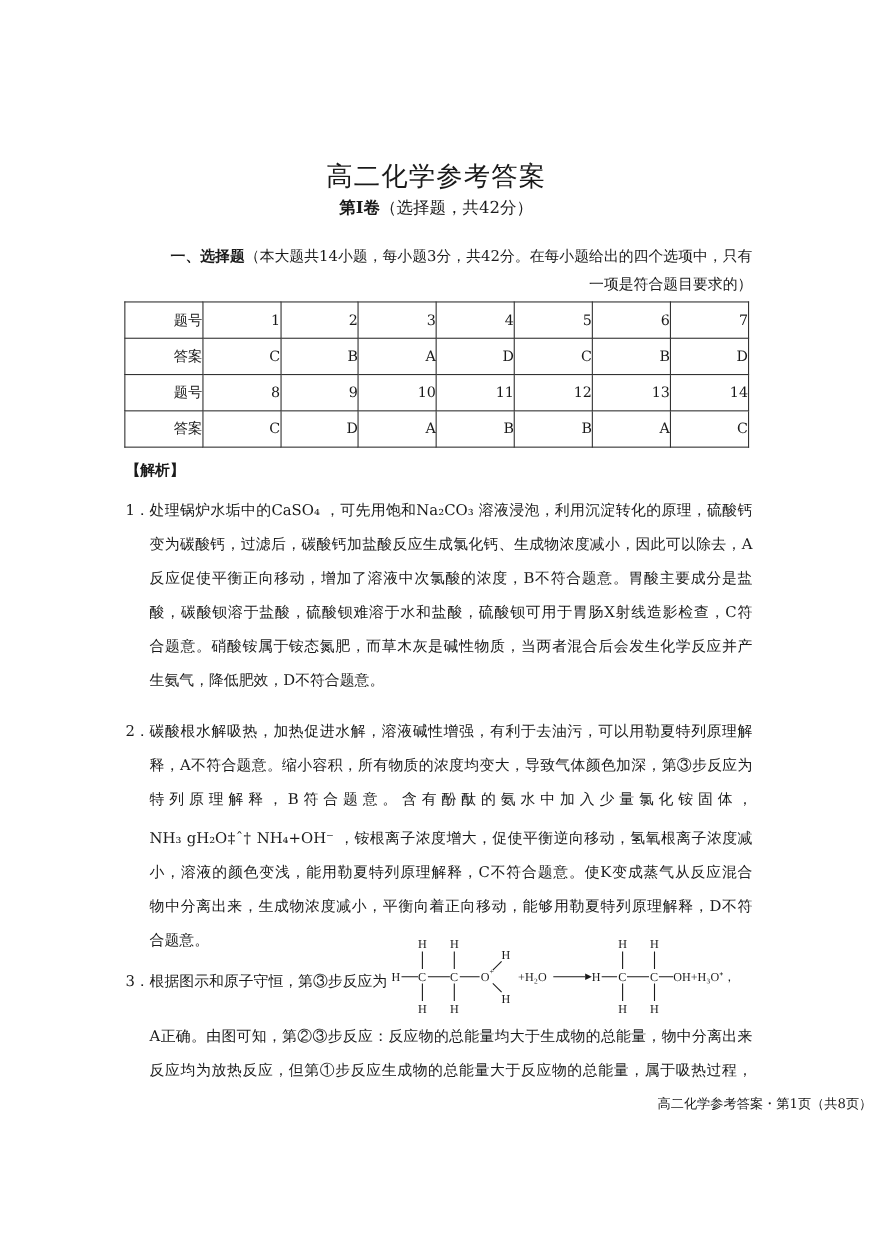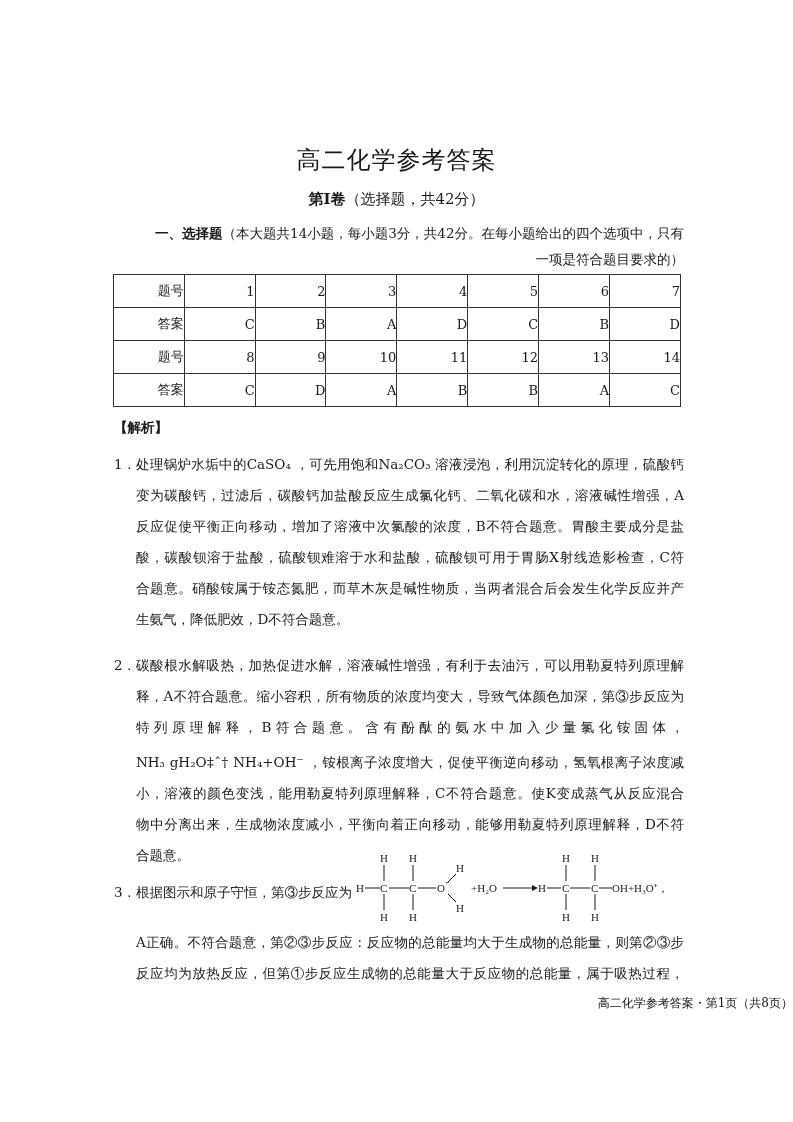--- a/index.html
+++ b/index.html
@@ -1,21 +1,21 @@
 <!DOCTYPE html>
 <html><head>
 <meta charset="utf-8">
 <style>
   html, body { margin: 0; padding: 0; background: #ffffff; }
   body { width: 793px; height: 1122px; position: relative; overflow: hidden;
          font-family: "DejaVu Serif", "Liberation Serif", serif; color: #1a1a1a; }
   .page { position: absolute; left: 0; top: 0; width: 793px; height: 1122px; }
   .title { position: absolute; top: 144px; left: 0; width: 793px; text-align: center;
            font-size: 24px; letter-spacing: 1px; }
-  .subtitle { position: absolute; top: 190px; left: 0; width: 793px; text-align: center;
+  .subtitle { position: absolute; top: 180px; left: 0; width: 793px; text-align: center;
               font-size: 15px; }
   .subtitle b { font-weight: bold; }
   .section-head { position: absolute; left: 114px; top: 220px; width: 570px;
                   font-size: 13.5px; line-height: 26px; text-align: right; }
   .section-head b { font-weight: bold; }
   table.answers { position: absolute; left: 113px; top: 274px; width: 568px;
                   border-collapse: collapse; font-size: 13px; }
   table.answers td { border: 1.5px solid #333; height: 32px; text-align: right;
                      padding: 0; width: 71px; }
   .analysis-head { position: absolute; left: 114px; top: 419px; font-size: 13.5px; font-weight: bold; text-align: center; }
@@ -85,42 +85,42 @@
           <td>C</td>
         </tr>
       </tbody>
   </table>
 
   <div class="analysis-head">【解析】</div>
 
   <div class="para" style="top:449px; line-height:31px;">
     <span class="num">1．</span>
     <span class="line justify">处理锅炉水垢中的CaSO₄ ，可先用饱和Na₂CO₃ 溶液浸泡，利用沉淀转化的原理，硫酸钙</span>
-    <span class="line justify">变为碳酸钙，过滤后，碳酸钙加盐酸反应生成氯化钙、二氧化碳和水，溶液碱性增强，A</span>
+    <span class="line justify">变为碳酸钙，过滤后，碳酸钙加盐酸反应生成氯化钙、生成物浓度减小，因此可以除去，A</span>
     <span class="line justify">反应促使平衡正向移动，增加了溶液中次氯酸的浓度，B不符合题意。胃酸主要成分是盐</span>
     <span class="line justify">酸，碳酸钡溶于盐酸，硫酸钡难溶于水和盐酸，硫酸钡可用于胃肠X射线造影检查，C符</span>
     <span class="line justify">合题意。硝酸铵属于铵态氮肥，而草木灰是碱性物质，当两者混合后会发生化学反应并产</span>
     <span class="line">生氨气，降低肥效，D不符合题意。</span>
   </div>
 
   <div class="para" style="top:650px; line-height:31px;">
     <span class="num">2．</span>
     <span class="line justify">碳酸根水解吸热，加热促进水解，溶液碱性增强，有利于去油污，可以用勒夏特列原理解</span>
     <span class="line justify">释，A不符合题意。缩小容积，所有物质的浓度均变大，导致气体颜色加深，第③步反应为</span>
     <span class="line justify">特 列 原 理 解 释 ， B 符 合 题 意 。 含 有 酚 酞 的 氨 水 中 加 入 少 量 氯 化 铵 固 体 ，</span>
     <span class="line justify" style="margin-top:4px">NH₃ gH₂O‡ˆ† NH₄+OH⁻ ，铵根离子浓度增大，促使平衡逆向移动，氢氧根离子浓度减</span>
     <span class="line justify">小，溶液的颜色变浅，能用勒夏特列原理解释，C不符合题意。使K变成蒸气从反应混合</span>
     <span class="line justify">物中分离出来，生成物浓度减小，平衡向着正向移动，能够用勒夏特列原理解释，D不符</span>
     <span class="line">合题意。</span>
   </div>
 
   <div class="para" style="top:877px; line-height:31px;">
     <span class="num">3．</span>
     <span class="line">根据图示和原子守恒，第③步反应为</span>
-    <span class="line justify" style="margin-top:19px">A正确。不符合题意，第②③步反应：反应物的总能量均大于生成物的总能量，则第②③步</span>
+    <span class="line justify" style="margin-top:19px">A正确。由图可知，第②③步反应：反应物的总能量均大于生成物的总能量，物中分离出来</span>
     <span class="line justify">反应均为放热反应，但第①步反应生成物的总能量大于反应物的总能量，属于吸热过程，</span>
   </div>
 
   <svg class="chem" viewBox="0 0 330 75" font-family="Liberation Serif, serif" font-size="11" fill="#1a1a1a" stroke="#1a1a1a">
     <g stroke-width="1">
 
       <line x1="9" y1="38" x2="24" y2="38"></line>
       <line x1="33" y1="38" x2="53" y2="38"></line>
       <line x1="62" y1="38" x2="80" y2="38"></line>
       <line x1="28" y1="15" x2="28" y2="31"></line>

